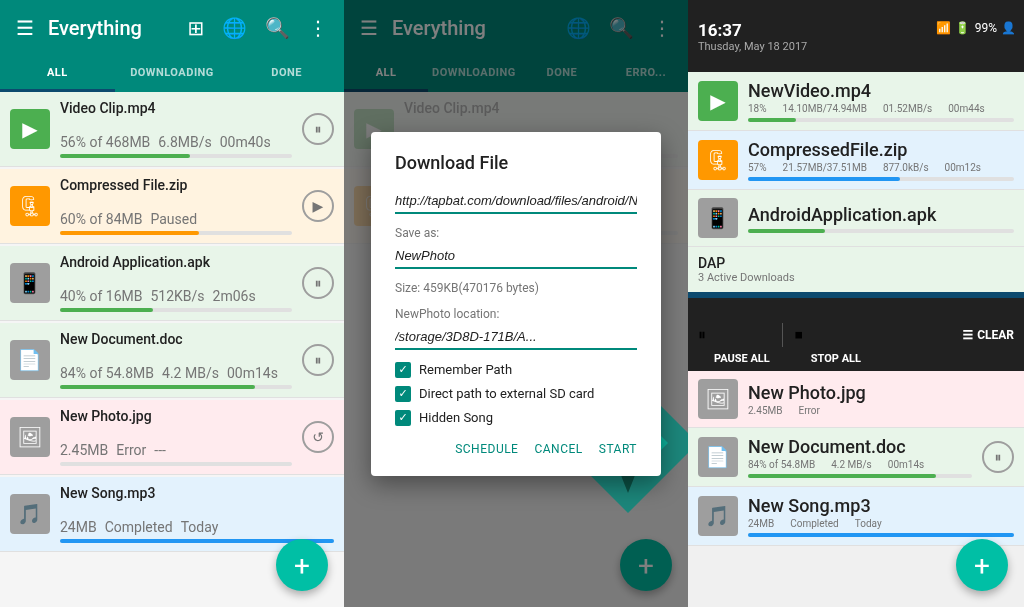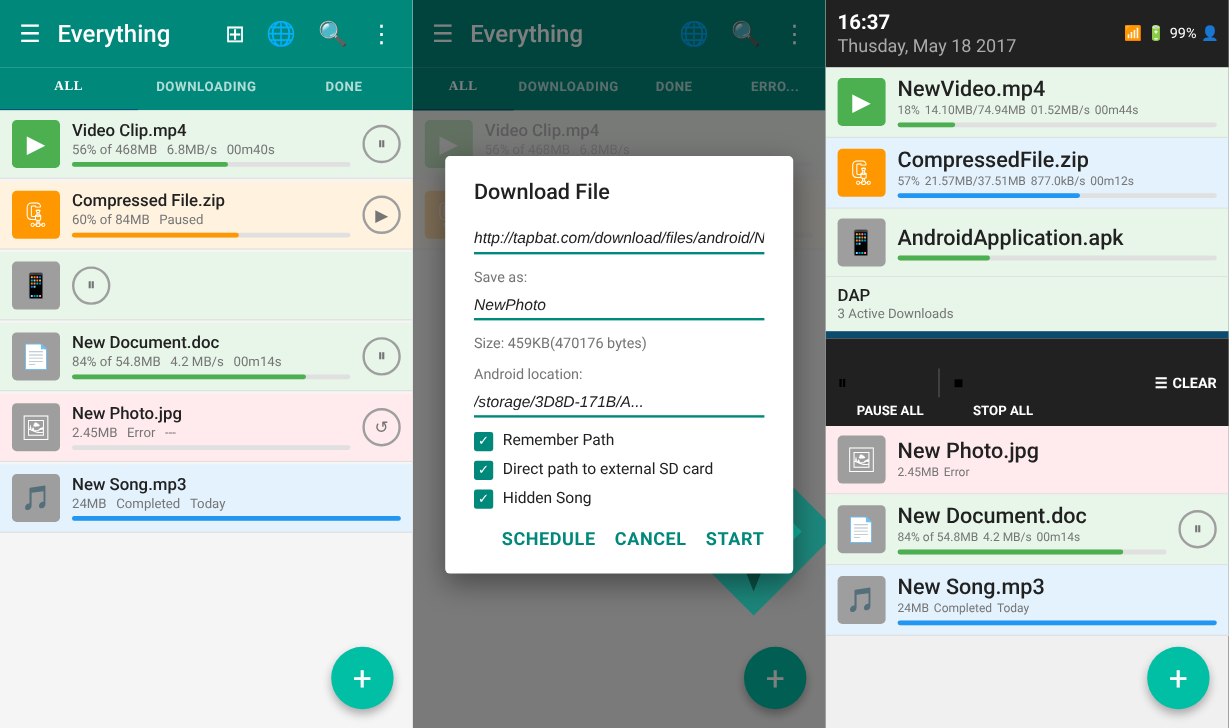--- a/index.html
+++ b/index.html
@@ -61,22 +61,21 @@
       padding: 10px 4px;
       font-size: 11px;
       font-weight: bold;
       color: rgba(255,255,255,0.7);
       cursor: pointer;
       letter-spacing: 0.5px;
       border-bottom: 3px solid transparent;
     }
     .tab.active {
       color: white;
-      border-bottom: 1px solid #0c4a6e;
-      font-family: Liberation Serif, serif;
+      border-bottom: 3px solid #0c4a6e;
     }
 
     
     .download-list { flex: 1; overflow-y: auto; background: #f5f5f5; }
     .download-item {
       display: flex;
       align-items: center;
       padding: 8px 10px;
       border-bottom: 1px solid #e0e0e0;
       background: white;
@@ -100,21 +99,21 @@
     }
     .icon-video { background: #4CAF50; color: white; }
     .icon-zip { background: #FF9800; color: white; }
     .icon-apk { background: #9E9E9E; color: white; }
     .icon-doc { background: #9E9E9E; color: white; }
     .icon-img { background: #9E9E9E; color: white; }
     .icon-music { background: #9E9E9E; color: white; }
 
     .item-details { flex: 1; min-width: 0; }
     .item-name { font-size: 14px; font-weight: 500; color: #212121; white-space: nowrap; overflow: hidden; text-overflow: ellipsis; }
-    .item-meta { font-size: 11px; color: #757575; display: flex; gap: 8px; margin-top: 1px; }
+    .item-meta { font-size: 14px; color: #757575; display: flex; gap: 8px; margin-top: 18px; }
     .progress-bar-bg {
       height: 4px;
       background: #e0e0e0;
       border-radius: 2px;
       margin-top: 4px;
     }
     .progress-bar-fill {
       height: 4px;
       border-radius: 2px;
     }
@@ -207,64 +206,64 @@
       font-size: 11px;
       flex-shrink: 0;
     }
     .dialog-actions {
       display: flex;
       justify-content: flex-end;
       gap: 16px;
       margin-top: 16px;
     }
     .dialog-btn {
-      font-size: 15px;
-      font-weight: bold;
+      font-size: 12px;
+      font-weight: normal;
       color: #00897B;
       cursor: pointer;
       letter-spacing: 0.5px;
     }
 
     
     .big-logo {
       position: absolute;
       bottom: 80px;
       right: -20px;
       z-index: 15;
       opacity: 0.9;
     }
 
     
     .right-toolbar {
       background: #212121;
-      height: 56px;
+      height: 72px;
       display: flex;
       align-items: center;
       padding: 0 10px;
       position: relative;
     }
     .right-time { font-size: 17px; font-weight: bold; color: white; }
-    .right-date { font-size: 15px; color: #aaa; }
+    .right-date { font-size: 11px; color: #aaa; }
     .right-status-icons { position: absolute; right: 8px; top: 0; height: 56px; display: flex; align-items: center; gap: 4px; }
 
     .right-download-list { flex: 1; overflow-y: auto; }
     .right-item {
       display: flex;
       align-items: center;
       padding: 8px 10px;
       border-bottom: 1px solid #e0e0e0;
       background: white;
       gap: 10px;
     }
     .right-item.blue-bg { background: #E3F2FD; }
     .right-item.red-bg { background: #FFEBEE; }
     .right-item.green-bg { background: #E8F5E9; }
     .right-item-details { flex: 1; min-width: 0; }
     .right-item-name { font-size: 18px; font-weight: 500; color: #212121; }
-    .right-item-meta { font-size: 10px; color: #757575; display: flex; gap: 4px; flex-wrap: wrap; margin-top: 2px; }
+    .right-item-meta { font-size: 10px; color: #757575; display: flex; gap: 16px; flex-wrap: wrap; margin-top: 2px; }
 
     .bottom-controls {
       background: #212121;
       display: flex;
       align-items: center;
       padding: 6px 10px;
       gap: 8px;
     }
     .ctrl-btn {
       display: flex;
@@ -342,20 +341,31 @@
         </div>
         <div class="progress-bar-bg">
             <div class="progress-bar-fill fill-orange" style="width:60%"></div>
           </div>
       </div>
       <div class="circle-btn">▶</div>
     </div>
 
     <div class="download-item green-bg">
       <div class="item-icon icon-apk">📱</div>
+      <div class="item-details">
+        <div class="item-name">Android Application.apk</div>
+        <div class="item-meta">
+          <span>40% of 16MB</span>
+          <span>512KB/s</span>
+          <span>2m06s</span>
+        </div>
+        <div class="progress-bar-bg">
+            <div class="progress-bar-fill fill-green" style="width:40%"></div>
+          </div>
+      </div>
       <div class="circle-btn">⏸</div>
     </div>
 
     <div class="download-item green-bg">
       <div class="item-icon icon-doc">📄</div>
       <div class="item-details">
         <div class="item-name">New Document.doc</div>
         <div class="item-meta">
           <span>84% of 54.8MB</span>
           <span>4.2 MB/s</span>
@@ -446,21 +456,21 @@
       </div>
   </div>
 
   <div class="overlay-bg">
     <div class="dialog">
       <div class="dialog-title">Download File</div>
       <input class="dialog-input" style="font-style: italic;" value="http://tapbat.com/download/files/android/NewF">
       <div class="dialog-label">Save as:</div>
       <input class="dialog-input" style="font-style: italic;" value="NewPhoto">
       <div class="dialog-text">Size:  459KB(470176 bytes)</div>
-      <div class="dialog-label">Android location:</div>
+      <div class="dialog-label">NewPhoto location:</div>
       <input class="dialog-input" value="/storage/3D8D-171B/A..." style="">
       <div class="checkbox-row">
         <div class="checkbox-box">✓</div>
         <span>Remember Path</span>
       </div>
       <div class="checkbox-row">
         <div class="checkbox-box">✓</div>
         <span>Direct path to external SD card</span>
       </div>
       <div class="checkbox-row">

